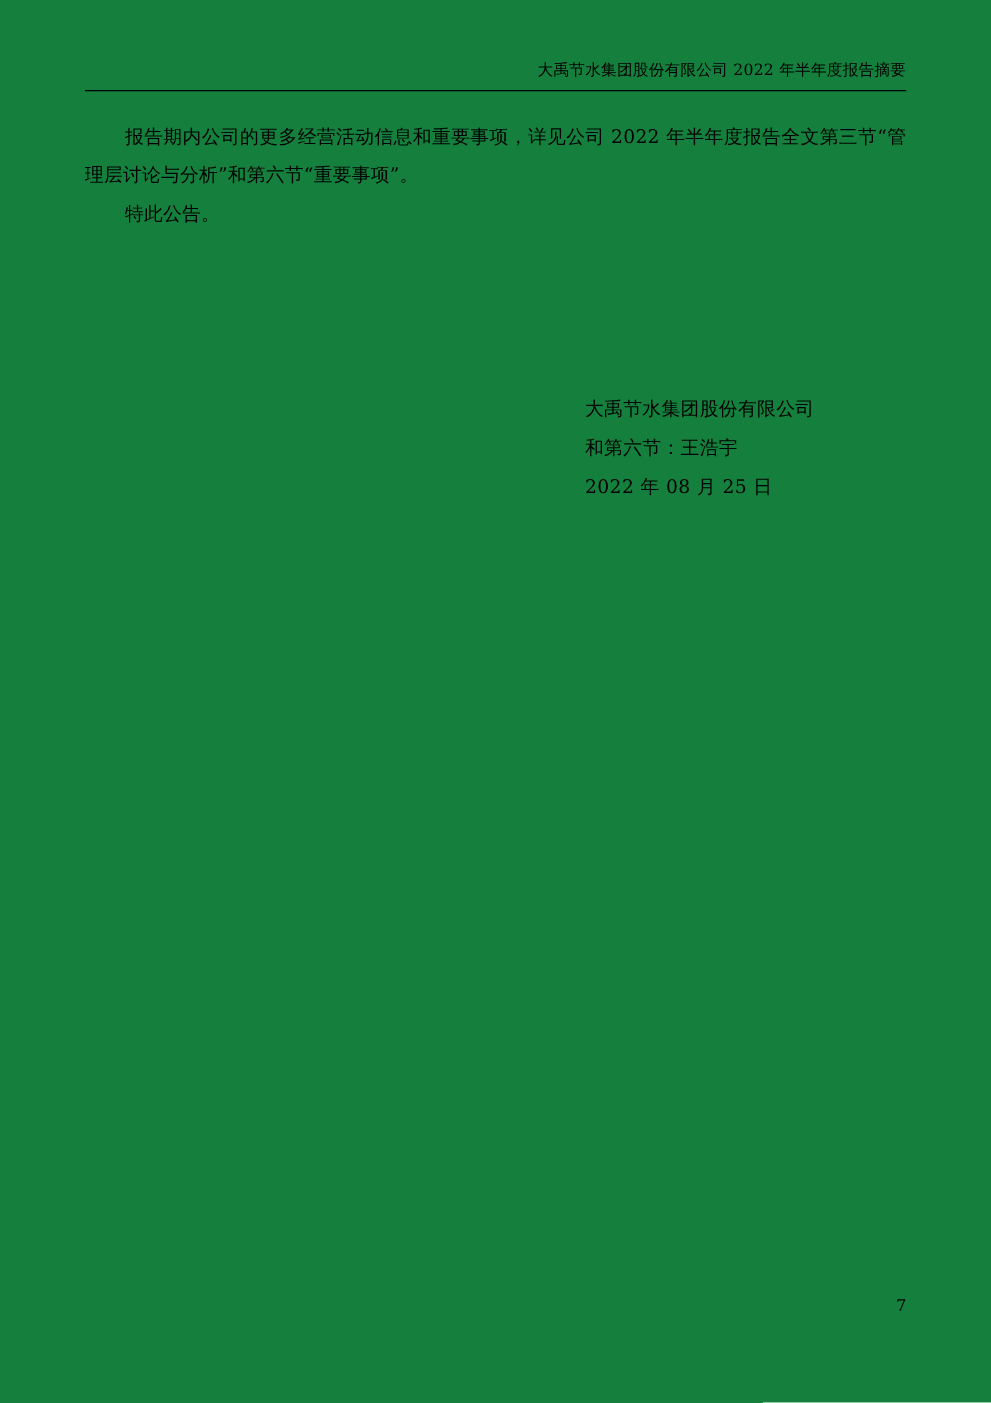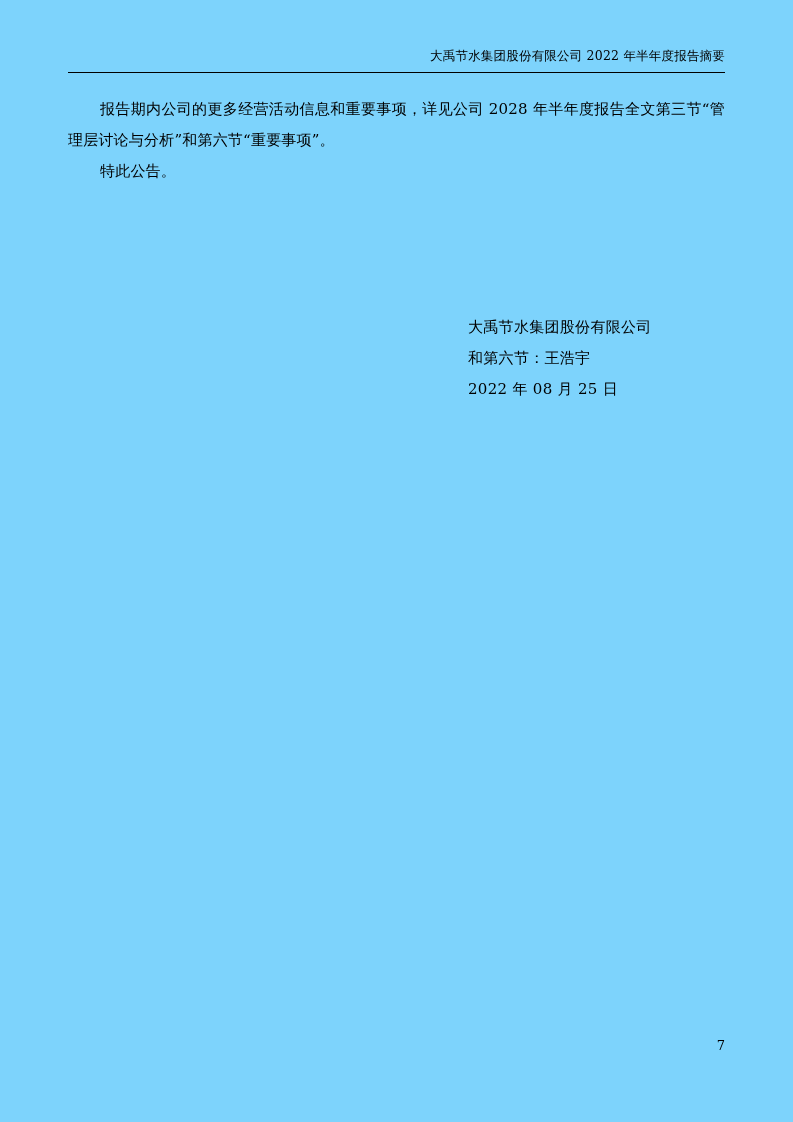--- a/index.html
+++ b/index.html
@@ -8,21 +8,21 @@
     background: #ffffff;
   }
   body {
     font-family: "DejaVu Serif", "Liberation Serif", serif;
     color: #000000;
   }
   .page {
     position: relative;
     width: 793px;
     height: 1122px;
-    background: #7dd3fc;
+    background: #15803d;
     box-sizing: border-box;
     overflow: hidden;
   }
   .header {
     position: absolute;
     left: 68px;
     top: 48px;
     width: 657px;
     text-align: right;
     font-size: 12.5px;
@@ -79,21 +79,21 @@
 </style>
 </head>
 <body>
 
 <div class="page">
 
   <div class="header">大禹节水集团股份有限公司 2022 年半年度报告摘要</div>
   <div class="header-rule"></div>
 
   <div class="body-area">
-    <p class="para indent">报告期内公司的更多经营活动信息和重要事项，详见公司 2028 年半年度报告全文第三节“管理层讨论与分析”和第六节“重要事项”。</p>
+    <p class="para indent">报告期内公司的更多经营活动信息和重要事项，详见公司 2022 年半年度报告全文第三节“管理层讨论与分析”和第六节“重要事项”。</p>
     <p class="para indent">特此公告。</p>
   </div>
 
   <div class="signature">
     <div class="sig-line">大禹节水集团股份有限公司</div>
     <div class="sig-line">和第六节：王浩宇</div>
     <div class="sig-line">2022 年 08 月 25 日</div>
   </div>
 
   <div class="page-number">7</div>

